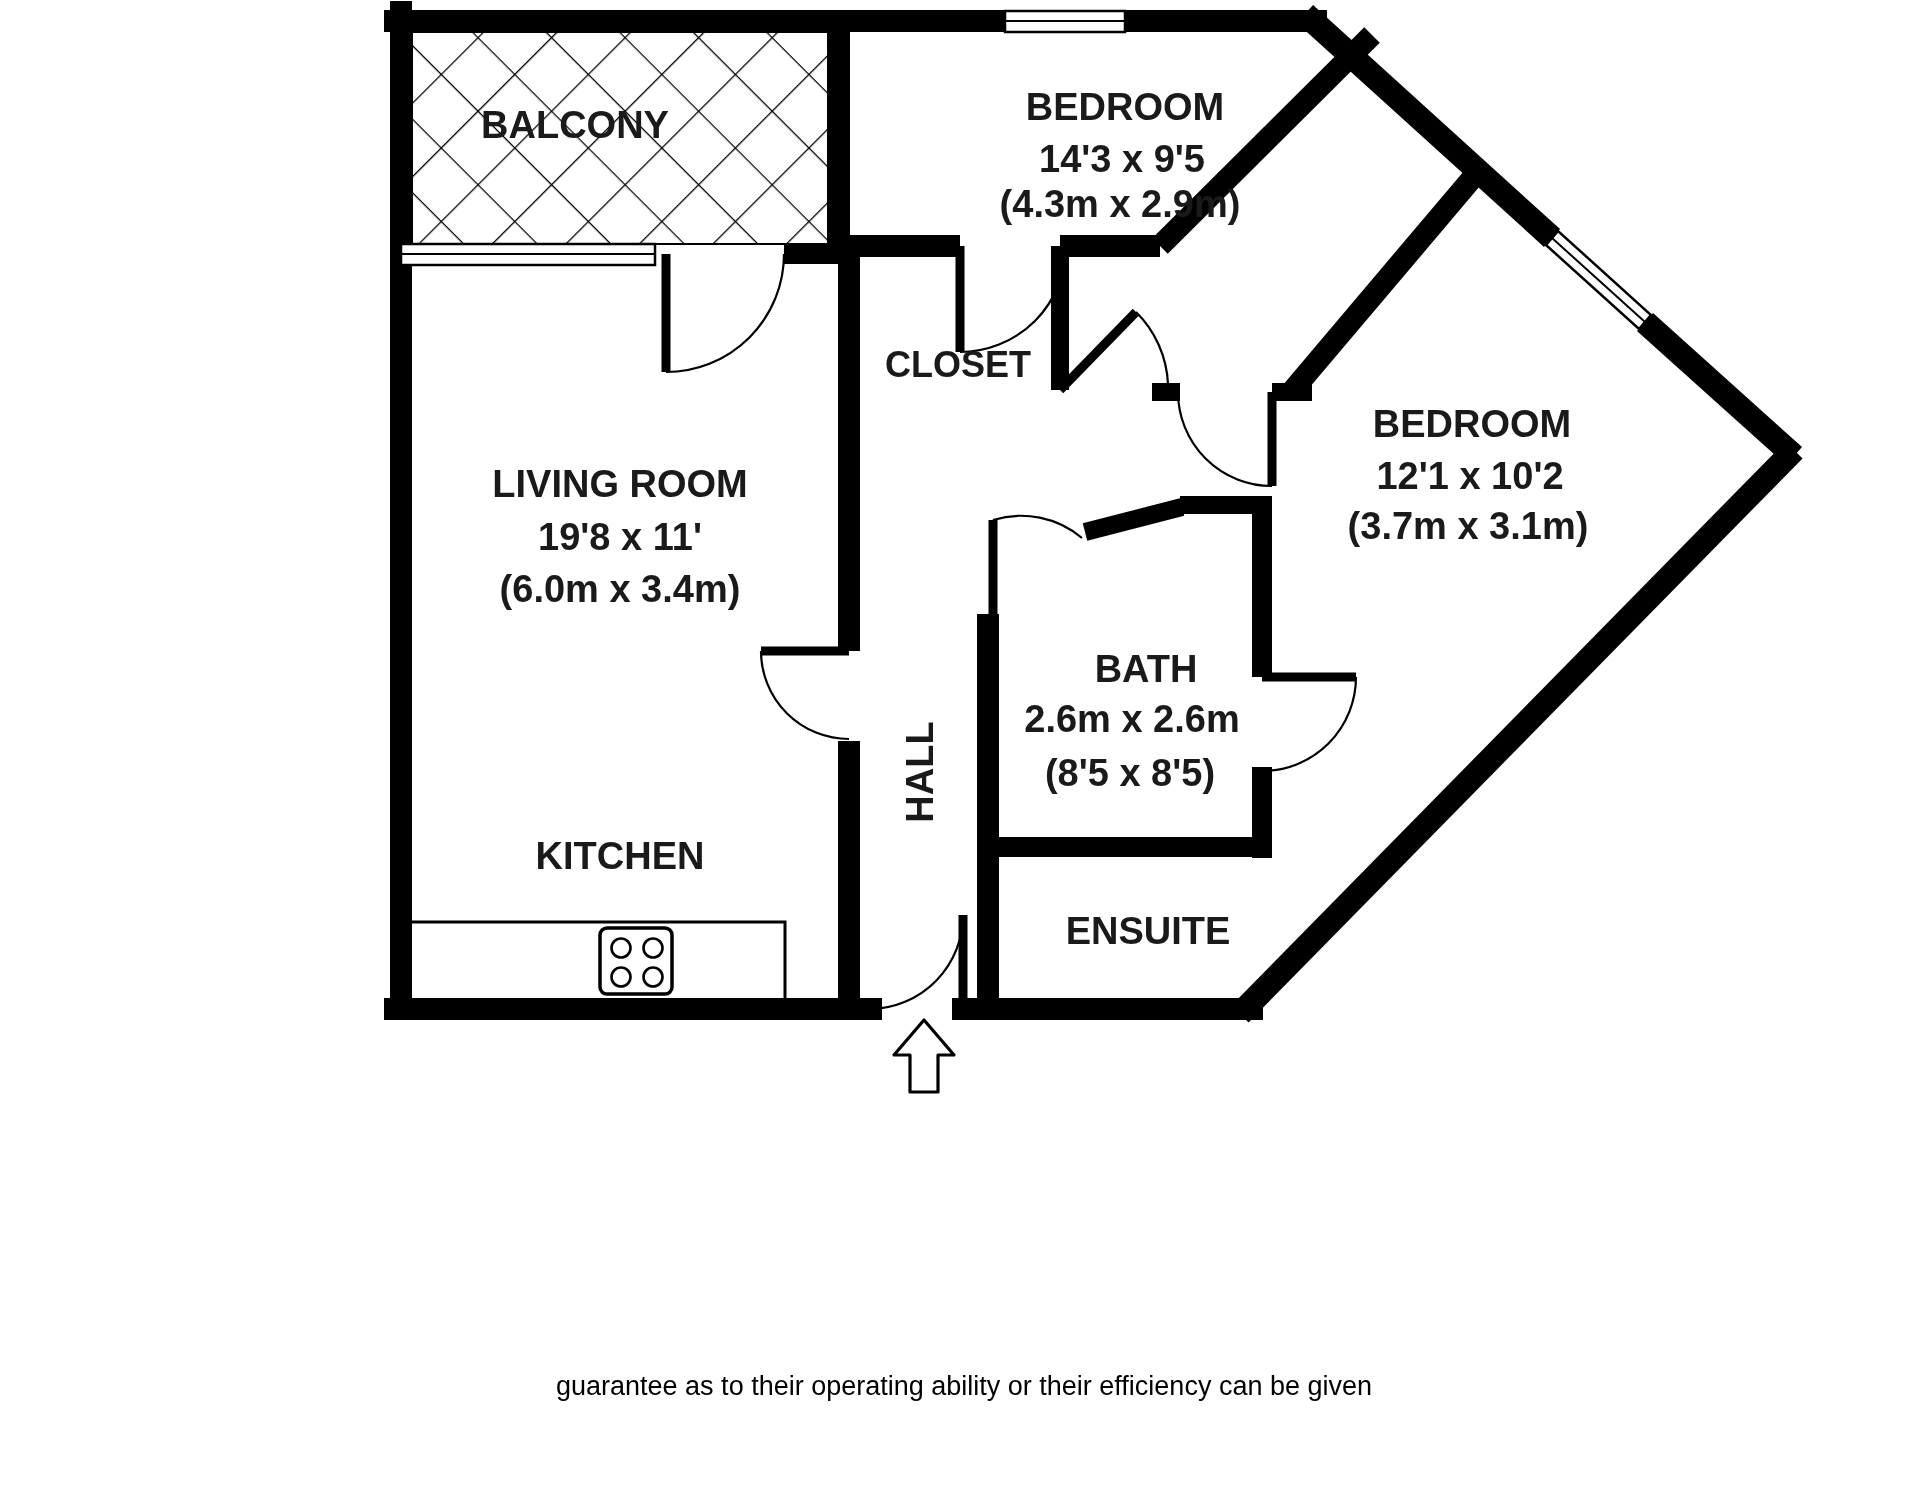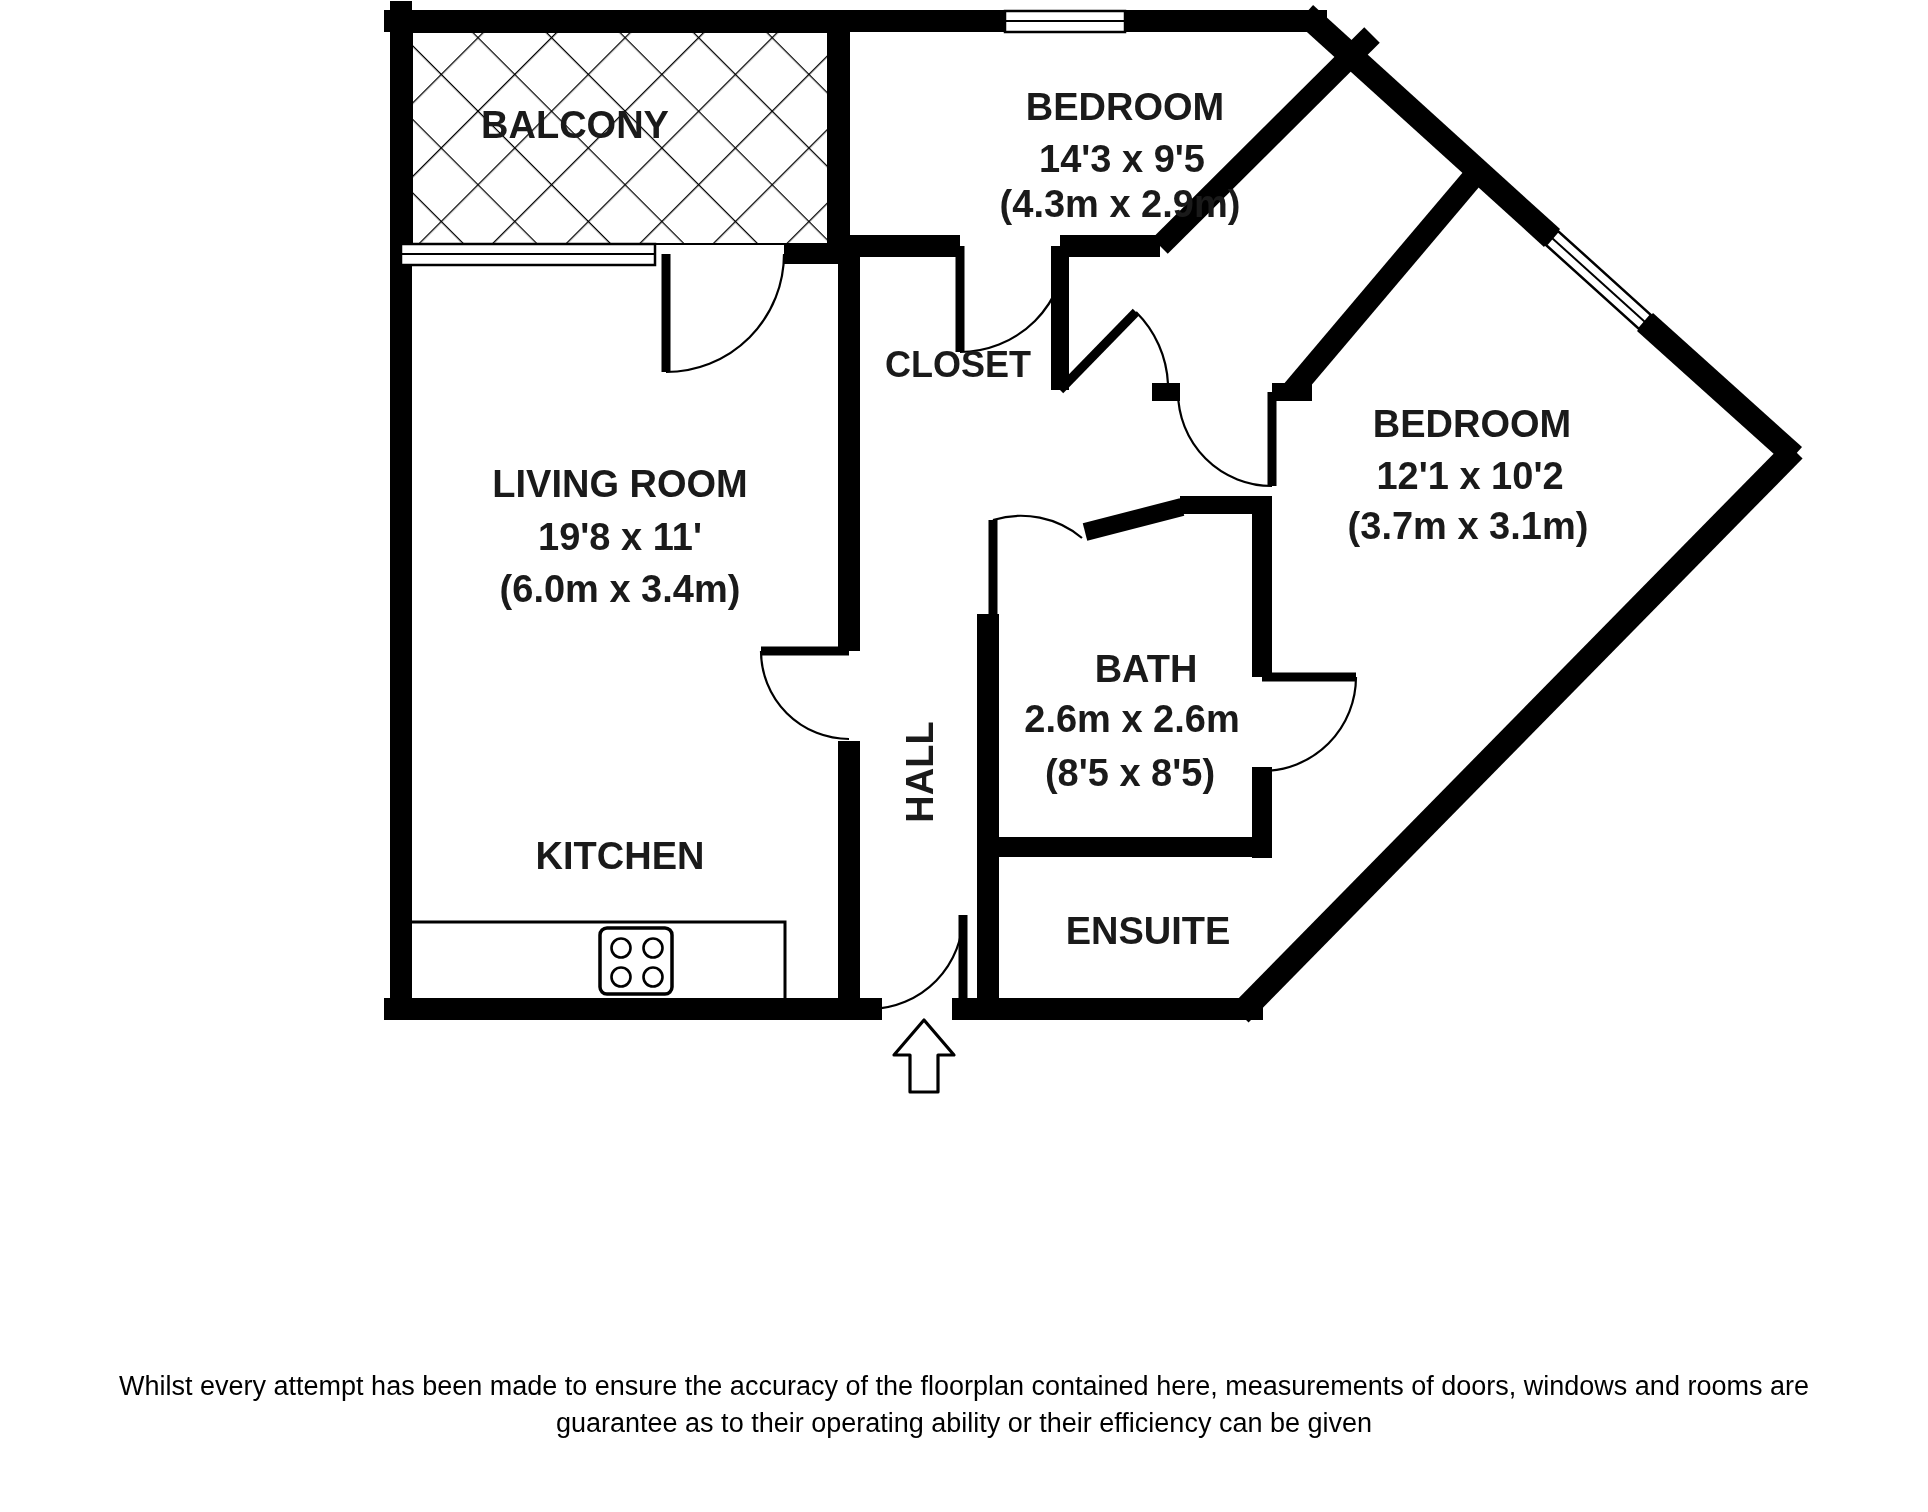--- a/index.html
+++ b/index.html
@@ -130,16 +130,15 @@
 
     <text class="room-label" x="920" y="772" transform="rotate(-90 920 772)" dy="13">HALL</text>
 
     <text class="room-label" x="620" y="869">KITCHEN</text>
 
     <text class="room-label" x="1148" y="944">ENSUITE</text>
   </g>
 </svg>
 
 <div id="disclaimer">
-  <div>Whilst every attempt has been made to ensure the accuracy of the floorplan contained here, measurements of doors, windows and rooms are</div>
   <div>guarantee as to their operating ability or their efficiency can be given</div>
 </div>
 </div>
 
 </body></html>

